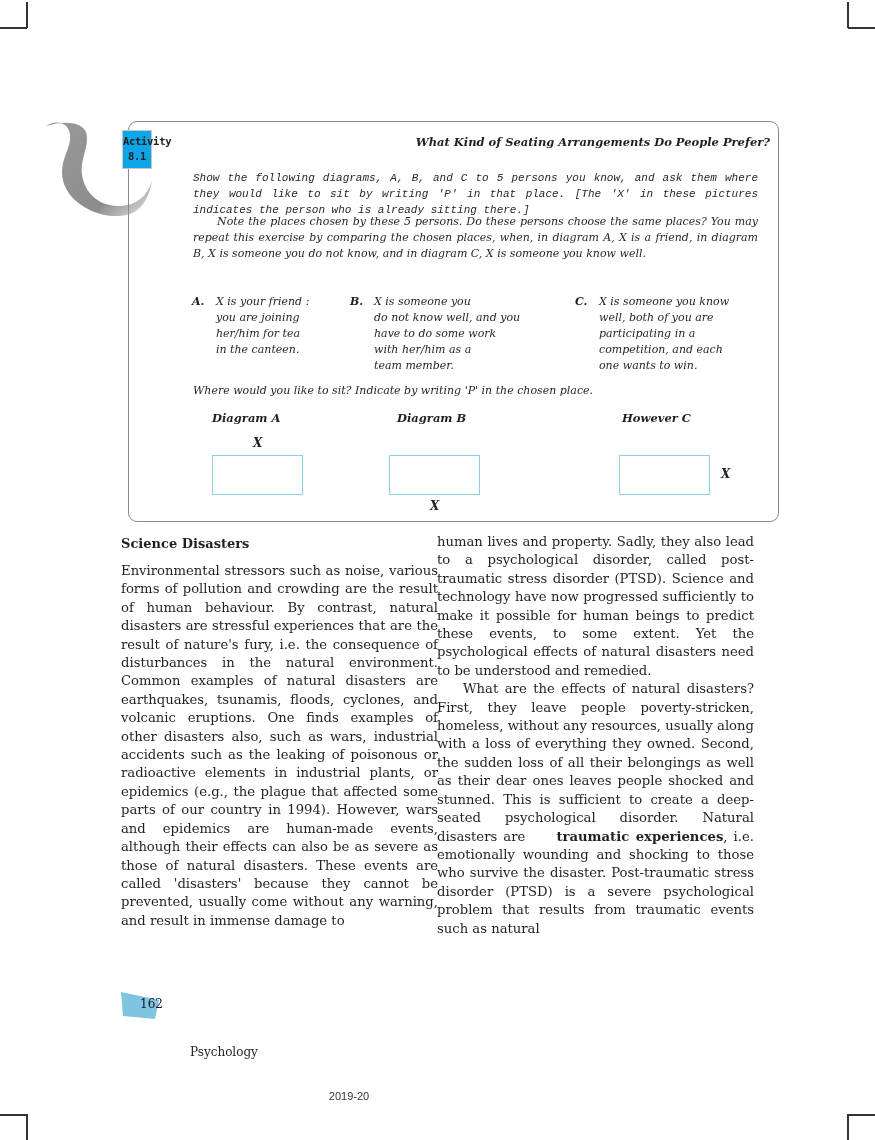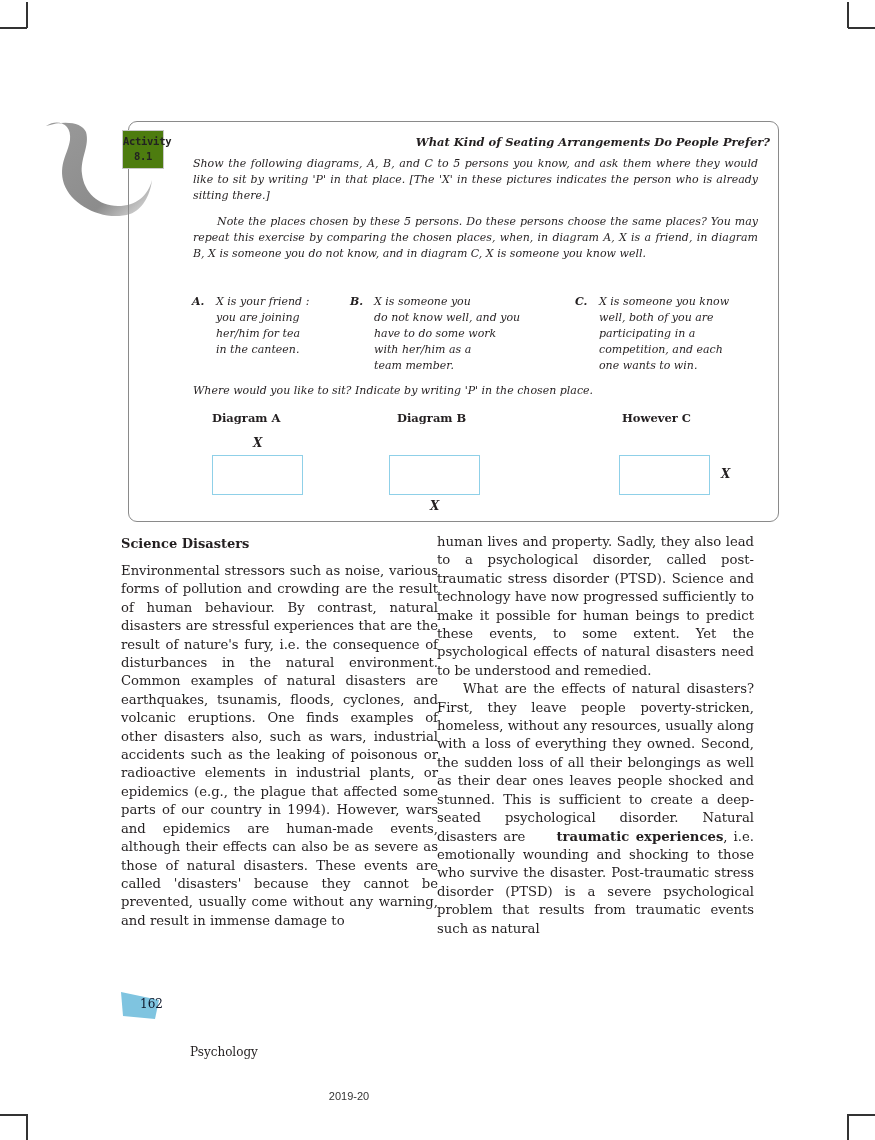--- a/index.html
+++ b/index.html
@@ -8,48 +8,48 @@
 
   .crop { position: absolute; background: #333; }
 
   .swirl { position: absolute; left: 44px; top: 118px; width: 110px; height: 105px; }
 
   .activity-box {
     position: absolute; left: 128px; top: 121px; width: 651px; height: 401px;
     border: 1.5px solid #8a8a8a; border-radius: 9px; background: transparent;
   }
   .activity-badge {
-    position: absolute; left: 122px; top: 130px; width: 42px; height: 39px;
-    background: #4d7c0f; border: 1px solid #c8c8c8;
+    position: absolute; left: 122px; top: 130px; width: 30px; height: 39px;
+    background: #0ea5e9; border: 1px solid #c8c8c8;
     text-align: center; font-family: "DejaVu Sans Mono", monospace; font-weight: bold;
     font-size: 10.5px; line-height: 15px; color: #222; padding-top: 3px;
     letter-spacing: -0.3px;
   }
   .activity-title {
     position: absolute; left: 190px; top: 135px; width: 580px; text-align: right;
     font-family: "DejaVu Serif", serif; font-style: italic; font-weight: bold; font-size: 11.5px;
   }
   .activity-para {
     position: absolute; left: 193px; width: 565px;
     font-family: "DejaVu Serif", serif; font-style: italic; font-size: 11px; line-height: 16px;
     text-align: justify; color: #231f20;
   }
-  .p1 { top: 156px; }
+  .p1 { top: 170px; font-family: Liberation Mono, monospace; }
   .p2 { top: 214px; text-indent: 24px; }
 
   .cond { position: absolute; top: 294px; font-family: "DejaVu Serif", serif; font-style: italic; font-size: 11px; line-height: 16px; }
   .cond .letter { position: absolute; left: 0; font-weight: bold; }
   .cond .text { position: absolute; left: 24px; white-space: pre-line; }
   .cond-a { left: 192px; width: 150px; }
   .cond-b { left: 350px; width: 220px; }
   .cond-c { left: 575px; width: 200px; }
 
   .where { position: absolute; left: 193px; top: 384px; font-family: "DejaVu Serif", serif; font-style: italic; font-size: 11px; }
 
-  .diag-label { position: absolute; top: 411px; font-family: "DejaVu Serif", serif; font-weight: bold; font-size: 11.5px; }
+  .diag-label { position: absolute; top: 411px; font-family: "DejaVu Serif", serif; font-style: italic; font-weight: bold; font-size: 11.5px; }
   .diag-box { position: absolute; top: 455px; width: 91px; height: 40px; border: 1.5px solid #8fd0e8; background: #fff; }
   .xmark { position: absolute; font-family: "DejaVu Serif", serif; font-style: italic; font-weight: bold; font-size: 12px; }
 
   .section-heading { position: absolute; left: 121px; top: 536px; font-family: "DejaVu Serif", serif; font-weight: bold; font-size: 13px; }
 
   .col { position: absolute; font-family: "DejaVu Serif", serif; font-size: 13.2px; line-height: 18.4px; text-align: justify; color: #231f20; }
   .col-left { left: 121px; top: 562px; width: 317px; }
   .col-right { left: 437px; top: 533px; width: 317px; }
   .col p { margin: 0; }
   .col .indent { text-indent: 26px; }

